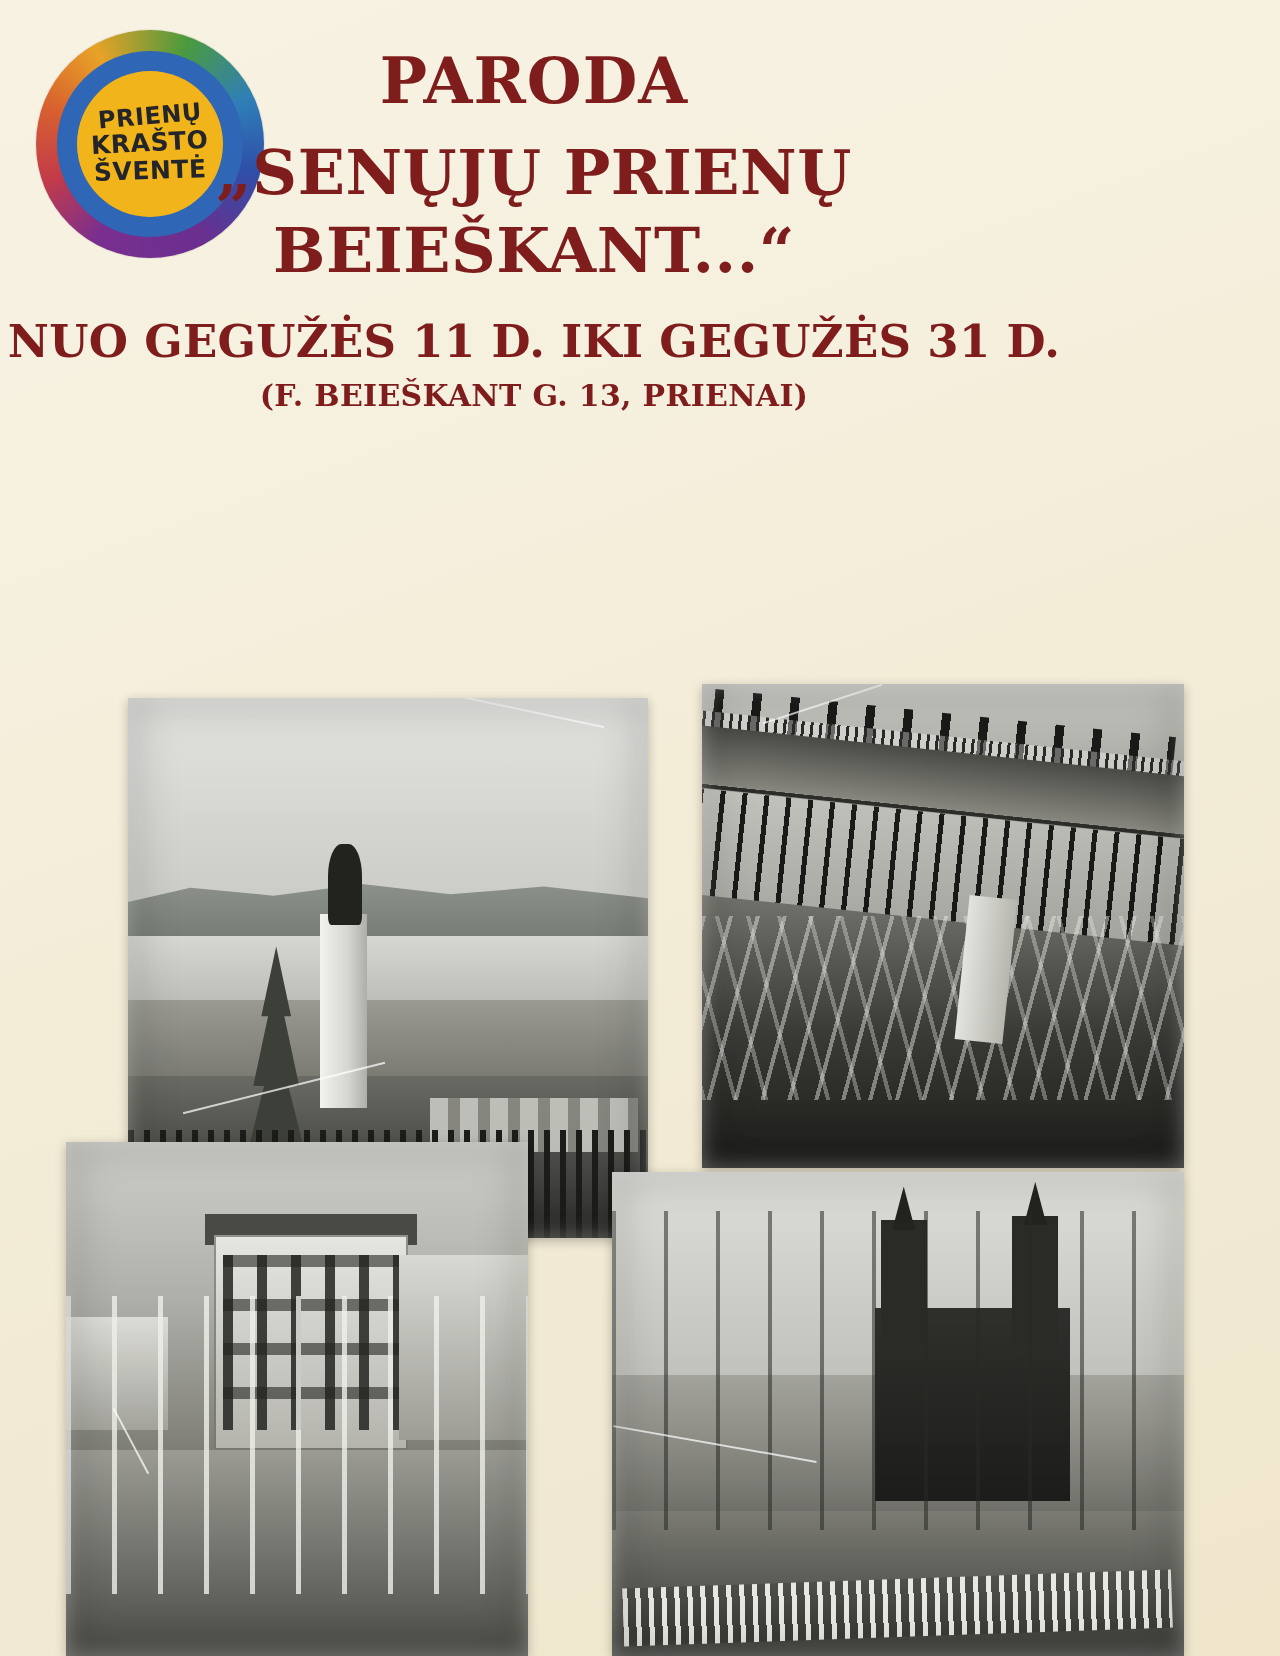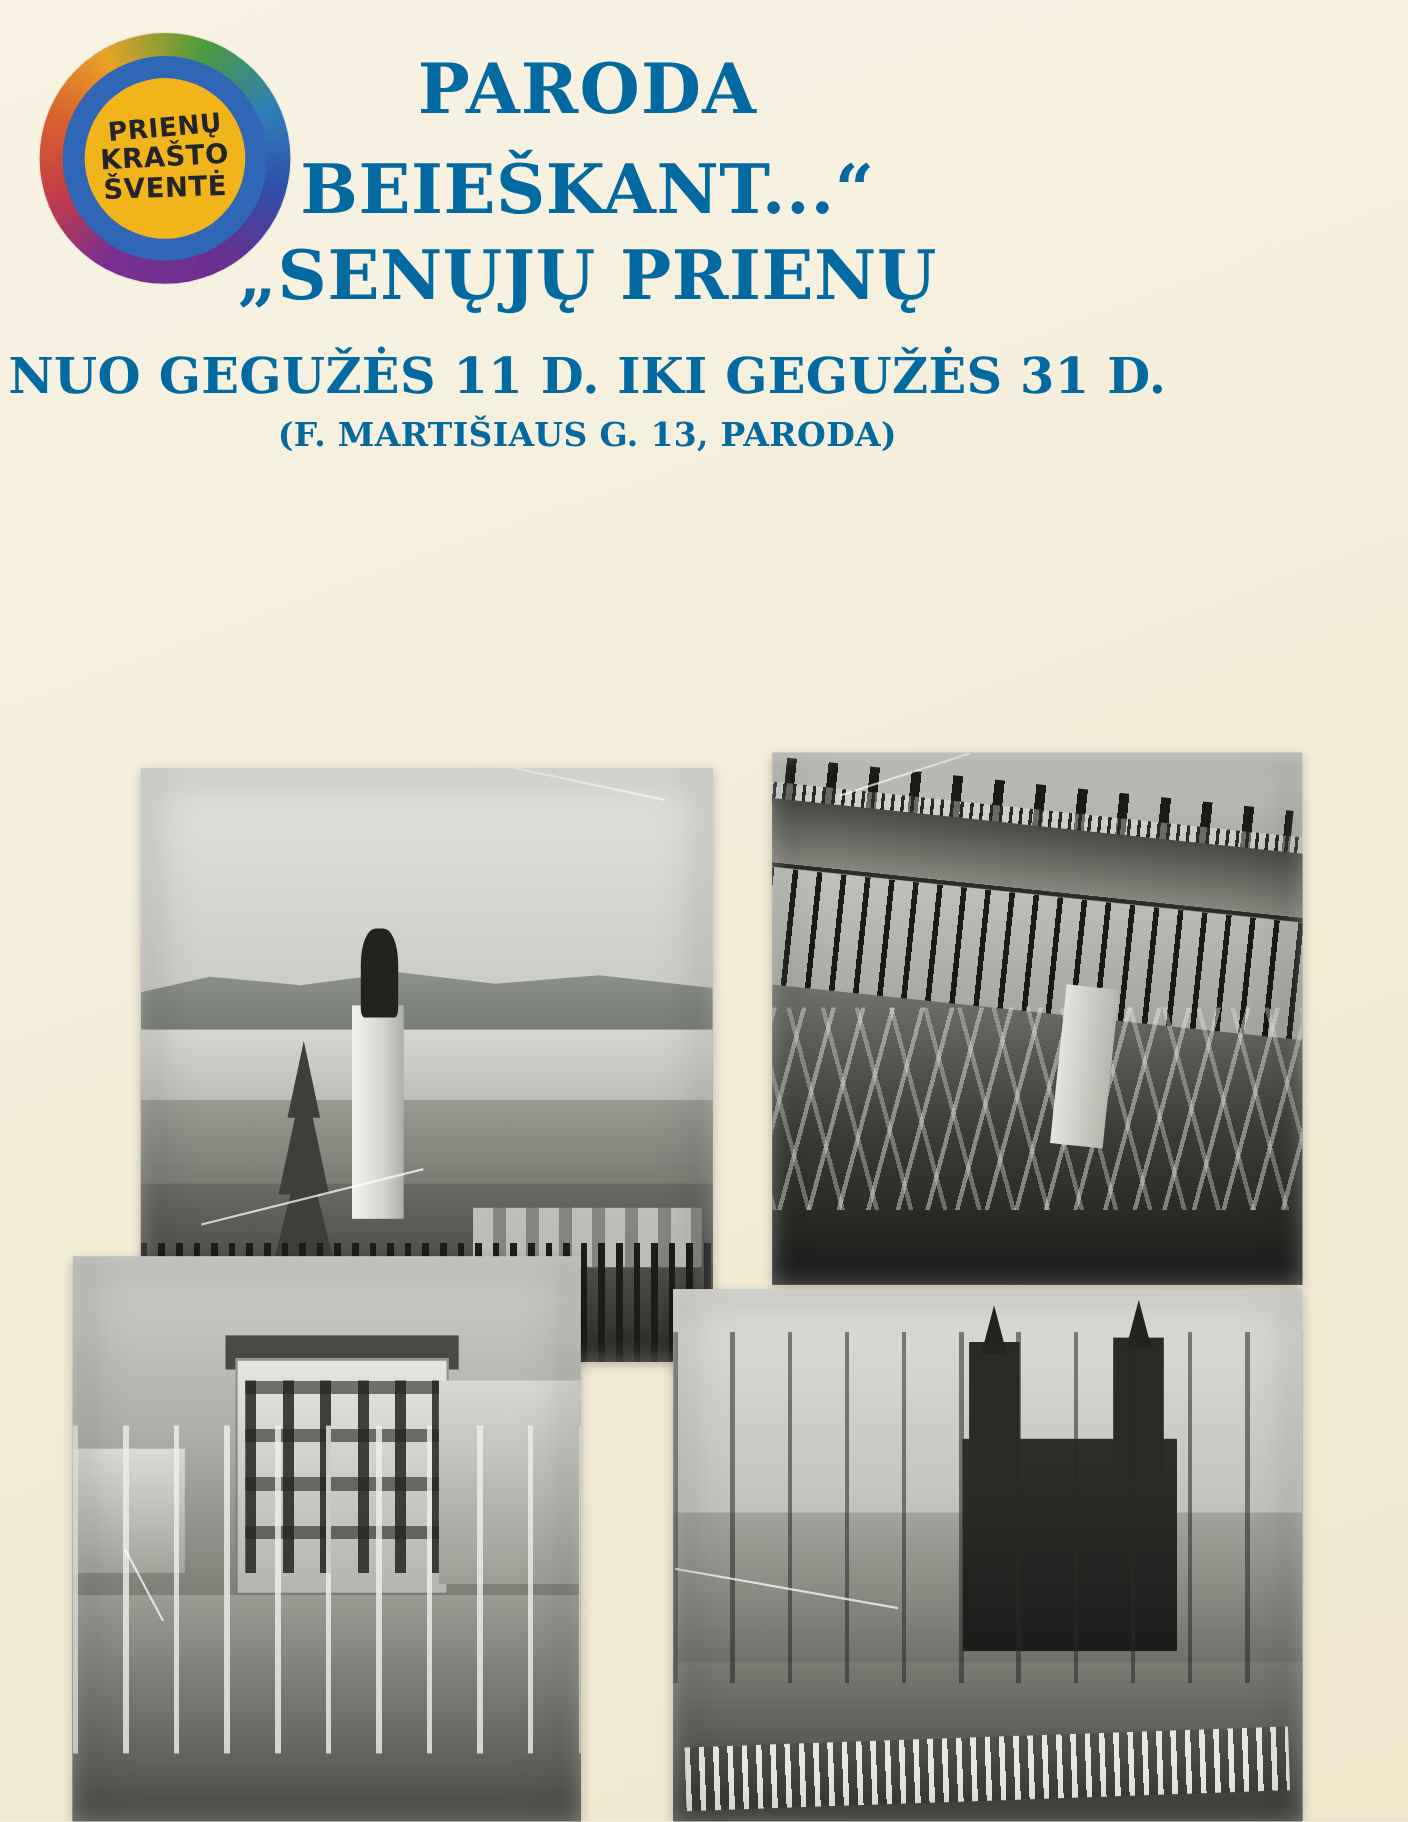--- a/index.html
+++ b/index.html
@@ -70,21 +70,21 @@
   .logo-l2 { font-size: 25px; transform: rotate(-3deg); margin-top: 2px; }
   .logo-l3 { font-size: 25px; transform: rotate(-2deg); margin-top: 2px; }
 
   
   .headings {
     position: absolute;
     left: 0;
     top: 44px;
     width: 1068px;
     text-align: center;
-    color: #0369a1;
+    color: #7f1d1d;
   }
   .title-main {
     font-family: "DejaVu Serif", serif;
     font-weight: 700;
     font-size: 63px;
     letter-spacing: 1px;
     margin: 0 0 16px 0;
   }
   .title-quote {
     font-family: "DejaVu Serif", serif;
@@ -336,25 +336,25 @@
       <div class="logo-core">
         <span class="logo-l1">PRIENŲ</span>
         <span class="logo-l2">KRAŠTO</span>
         <span class="logo-l3">ŠVENTĖ</span>
       </div>
     </div>
   </div>
 
   <div class="headings">
     <h1 class="title-main">PARODA</h1>
+    <div class="title-quote">„SENŲJŲ PRIENŲ</div>
     <div class="title-quote">BEIEŠKANT...“</div>
-    <div class="title-quote">„SENŲJŲ PRIENŲ</div>
     <div class="subtitle-block">
       <div class="subtitle-1">NUO GEGUŽĖS 11 D. IKI GEGUŽĖS 31 D.</div>
-      <div class="subtitle-3">(F. MARTIŠIAUS G. 13, PARODA)</div>
+      <div class="subtitle-3">(F. BEIEŠKANT G. 13, PRIENAI)</div>
     </div>
   </div>
 
   <div class="photo" id="photo-monument">
     <div class="sky"></div>
     <div class="hills"></div>
     <div class="river"></div>
     <div class="bank"></div>
     <div class="ground"></div>
     <div class="tree"></div>

